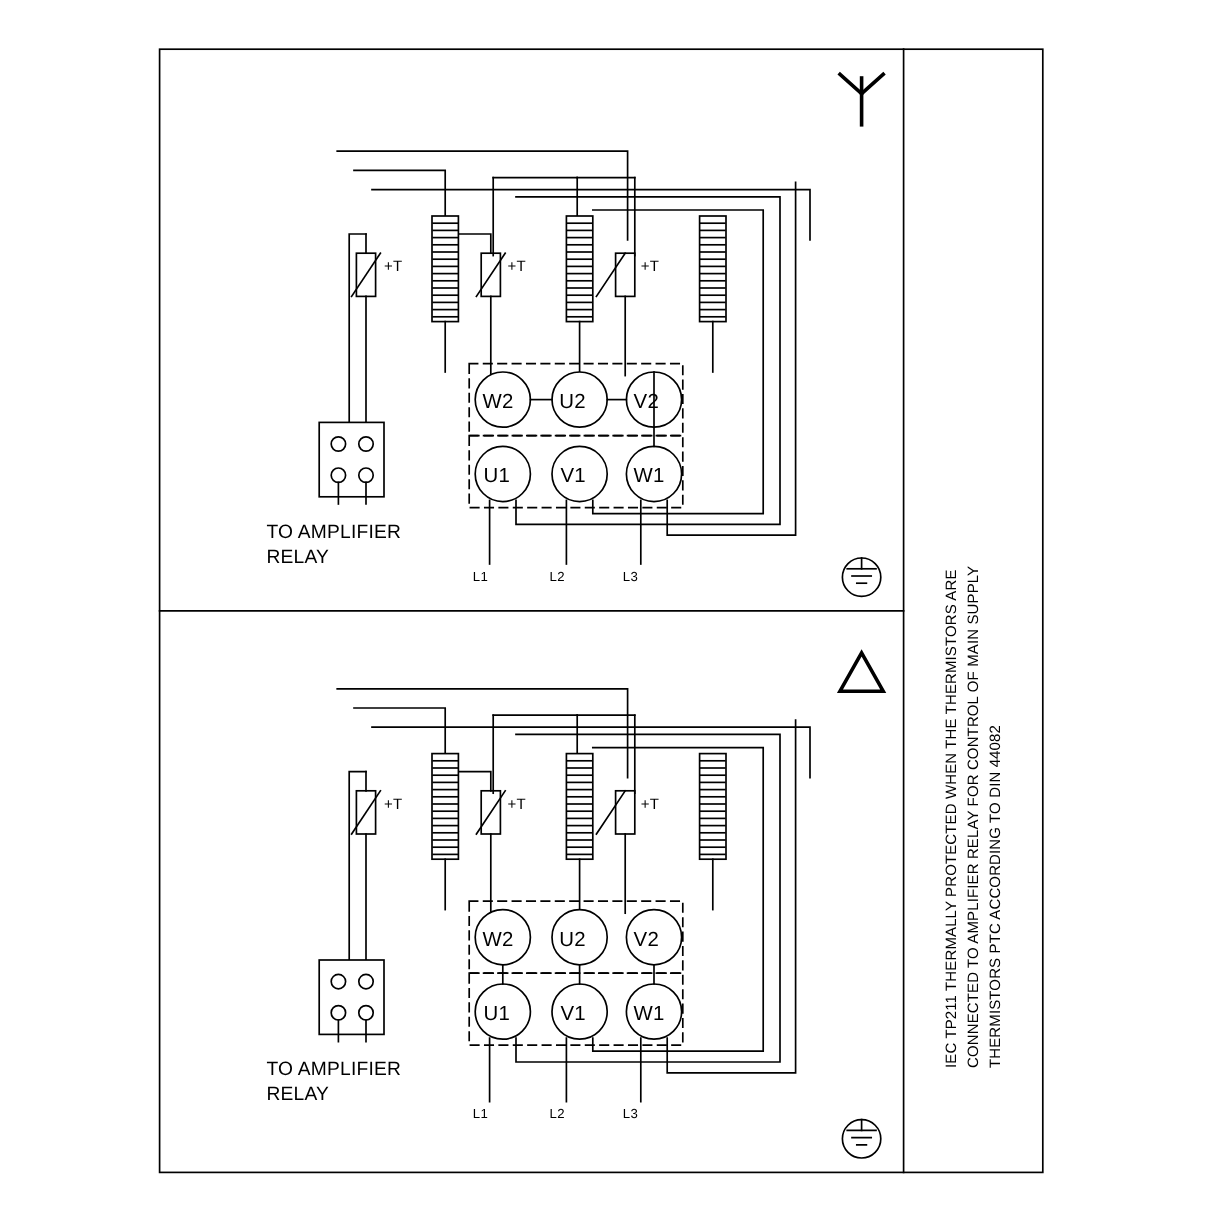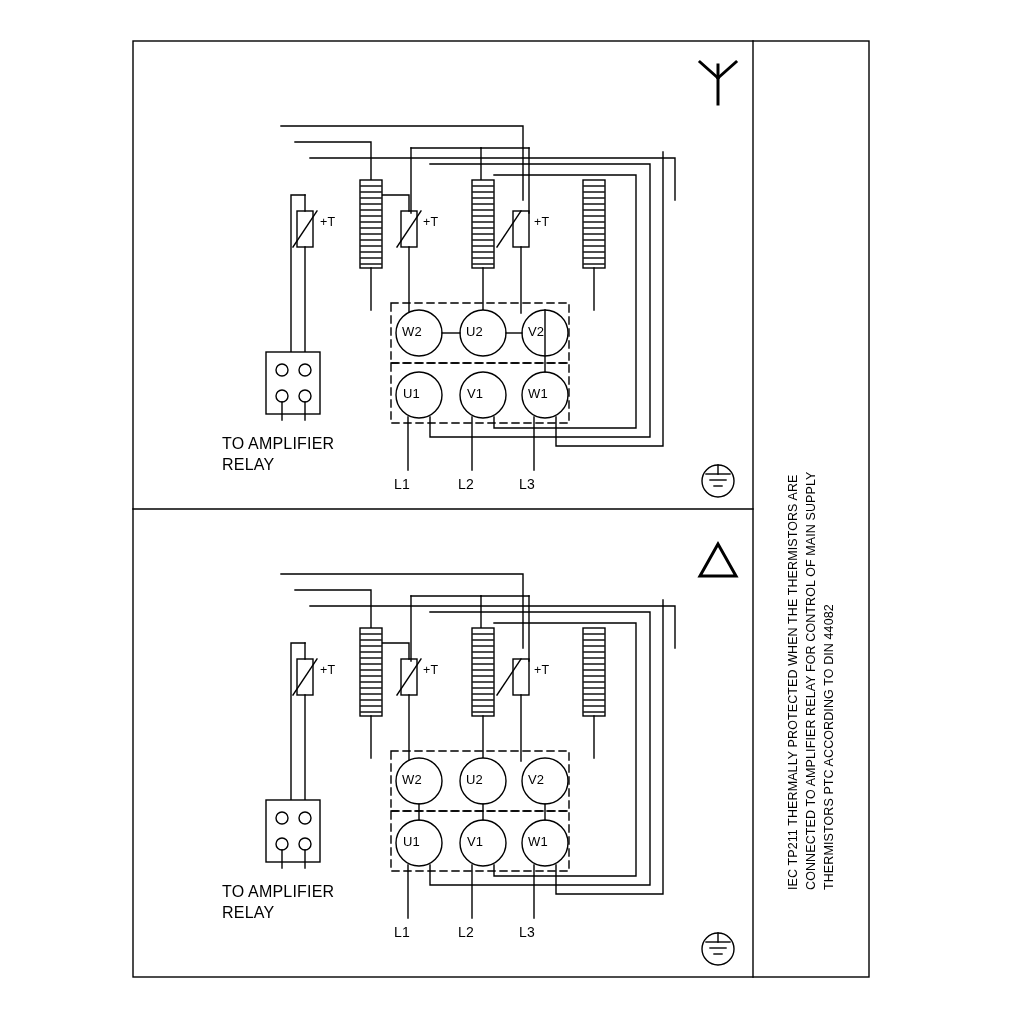--- a/index.html
+++ b/index.html
@@ -28,24 +28,24 @@
     height: 1024px;
   }
   .lbl {
     position: absolute;
     font-size: 16px;
     white-space: pre;
     line-height: 1.45;
     letter-spacing: 0.2px;
   }
   .lbl.term {
-    font-size: 13px;
+    font-size: 17px;
   }
   .lbl.phase {
-    font-size: 14px;
+    font-size: 11px;
   }
   .lbl.small {
     font-size: 12.5px;
   }
   .sidetext {
     position: absolute;
     font-size: 12.5px;
     white-space: pre;
     transform-origin: 0 0;
     transform: rotate(-90deg);

